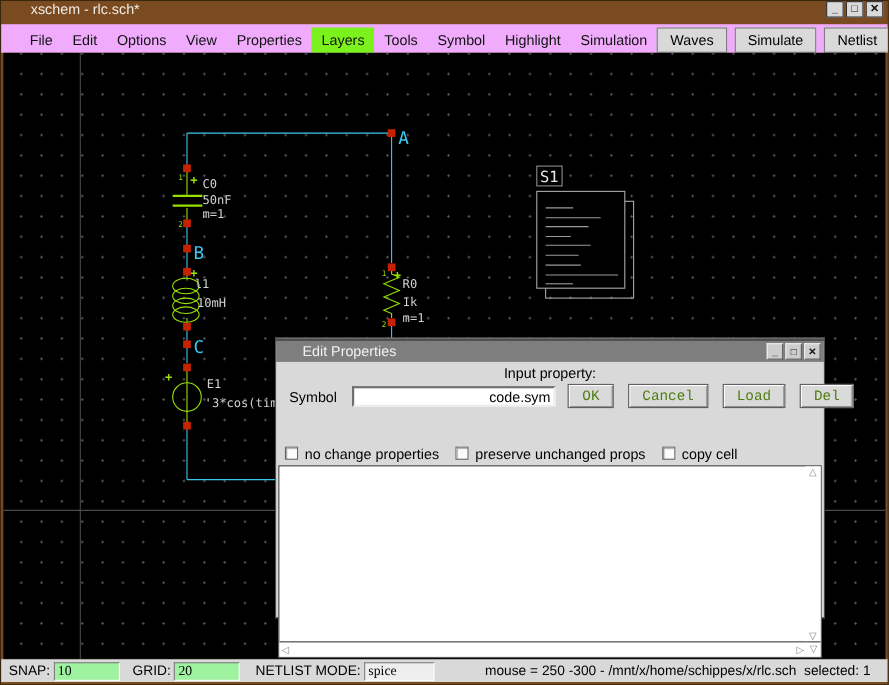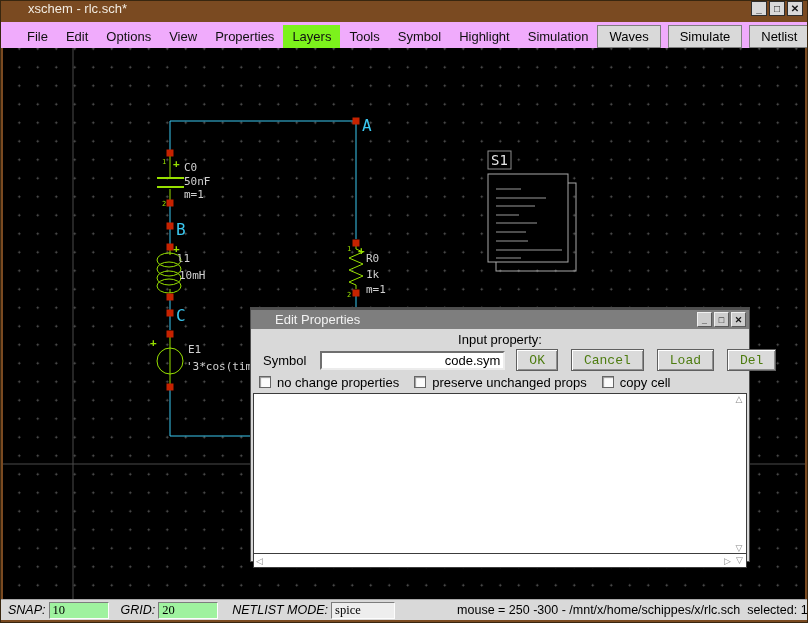--- a/index.html
+++ b/index.html
@@ -76,21 +76,21 @@
     font-family:"Liberation Sans", sans-serif;
     text-align:right;
   }
   .dlg-push {
     height:22px; padding:0 12px; margin-left:13px; font-size:13px; color:#4d7c0f;
     background:#dadada; border:1px solid #5f5f5f;
     box-shadow: inset 1px 1px 0 #fff, inset -1px -1px 0 #8f8f8f;
     font-family:Liberation Mono, monospace;
   }
   .dlg-push.first { margin-left:11px; }
-  .dlg-checkrow { display:flex; align-items:center; padding:0 0 4px 8px; height:18px; }
+  .dlg-checkrow { display:flex; align-items:center; padding:0 0 4px 8px; height:18px;margin-top:30px; }
   .cb {
     width:12px; height:12px; background:#fbfbfb; flex:0 0 auto;
     border:1px solid #666; box-shadow: inset 1px 1px 1px #9a9a9a; margin-right:6px;
   }
   .cb-label { margin-right:15px; white-space:nowrap; }
   .dlg-text { position:relative; margin:0 2px 2px 2px; height:175px; border:1px solid #3c3c3c; background:#fff; }
   .dlg-text-content {
     position:absolute; left:0; top:0; right:14px; bottom:14px;
     border-right:1px solid #3c3c3c; background:#fff; color:#000;
     font-family:"DejaVu Sans Mono", monospace; font-size:12px; line-height:13.2px;
@@ -109,29 +109,29 @@
   .corner {
     position:absolute; right:0; bottom:0; width:13px; height:14px; background:#fff;
     border-top:1px solid #3c3c3c; color:#8a8a8a; font-size:9px; text-align:center; line-height:13px;
   }
 
   
   .statusbar {
     height:21px; background:#d9d9d9; display:flex; align-items:center;
     font-size:12.5px; color:#000; padding:0 4px; border-top:1px solid #a8a8a8;
   }
-  .sb-label { margin:0 3px 0 3px; white-space:nowrap;font-style:italic; }
+  .sb-label { margin:0 3px 0 3px; white-space:nowrap; }
   .sb-input {
     height:17px; font-size:12.5px; padding:0 3px; color:#000;
     border:1px solid; border-color:#7d7d7d #fdfdfd #fdfdfd #7d7d7d;
     font-family:Liberation Serif, serif;
   }
   .sb-green { background:#9ff29f; width:60px; }
   .sb-gray  { background:#eeeeee; width:64px; margin-right:8px; }
-  .sb-info  { white-space:pre; margin-left:20px;padding-left:34px; }
+  .sb-info  { white-space:pre; margin-left:4px;padding-left:34px; }
 </style>
 </head>
 <body>
 
 <div id="root">
 
   <div class="titlebar">
     <span class="title">xschem - rlc.sch*</span>
     <div class="win-controls">
       <div class="wbtn">_</div>

